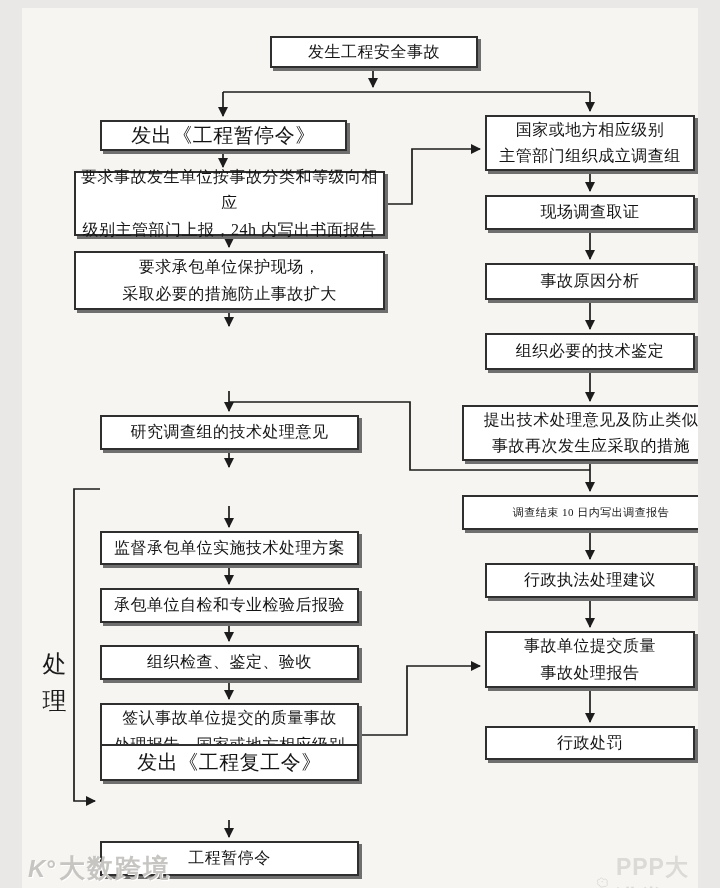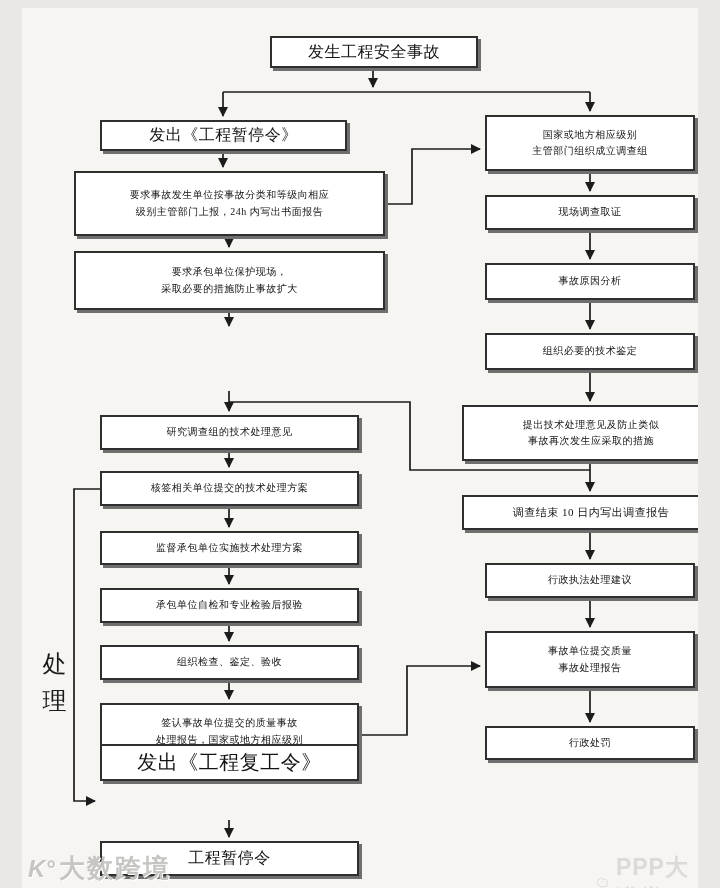--- a/index.html
+++ b/index.html
@@ -6,25 +6,25 @@
   .canvas{
     position:relative;width:676px;height:888px;margin:8px auto;
     background:#f6f5f2;overflow:hidden;
     font-family:"Liberation Serif","DejaVu Serif",serif;
   }
   .node{
     position:absolute;box-sizing:border-box;
     background:#ffffff;border:2px solid #2f2f2f;
     box-shadow:3px 3px 0 0 #6f6f6f;
     display:flex;align-items:center;justify-content:center;
-    text-align:center;color:#141414;font-size:10px;line-height:1.65;
+    text-align:center;color:#141414;font-size:16px;line-height:1.65;
     white-space:pre-line;letter-spacing:0.5px;
   }
   #n1{left:248px;top:28px;width:208px;height:32px;font-size:16px}
-  #n2{left:78px;top:112px;width:247px;height:31px;font-size:16px}
+  #n2{left:78px;top:112px;width:247px;height:31px;font-size:20px}
   #n3{left:52px;top:163px;width:311px;height:65px}
   #n4{left:52px;top:243px;width:311px;height:59px}
   #n5{left:52px;top:322px;width:311px;height:61px}
   #n6{left:78px;top:407px;width:259px;height:35px}
   #n7{left:78px;top:463px;width:259px;height:35px}
   #n8{left:78px;top:523px;width:259px;height:34px}
   #n9{left:78px;top:580px;width:259px;height:35px}
   #n10{left:78px;top:637px;width:259px;height:35px}
   #n11{left:78px;top:695px;width:259px;height:57px}
   #n12{left:78px;top:736px;width:259px;height:37px;font-size:20px}
@@ -100,21 +100,20 @@
     </g>
   </svg>
 
   <div class="node" id="n1">发生工程安全事故</div>
   <div class="node" id="n2">发出《工程暂停令》</div>
   <div class="node" id="n3">要求事故发生单位按事故分类和等级向相应
 级别主管部门上报，24h 内写出书面报告</div>
   <div class="node" id="n4">要求承包单位保护现场，
 采取必要的措施防止事故扩大</div>
   <div class="node" id="n6">研究调查组的技术处理意见</div>
-  <div class="node" id="n7">核签相关单位提交的技术处理方案</div>
   <div class="node" id="n8">监督承包单位实施技术处理方案</div>
   <div class="node" id="n9">承包单位自检和专业检验后报验</div>
   <div class="node" id="n10">组织检查、鉴定、验收</div>
   <div class="node" id="n11">签认事故单位提交的质量事故
 处理报告，国家或地方相应级别</div>
   <div class="node" id="n12">发出《工程复工令》</div>
   <div class="node" id="n13">工程暂停令</div>
 
   <div class="node" id="r1">国家或地方相应级别
 主管部门组织成立调查组</div>

